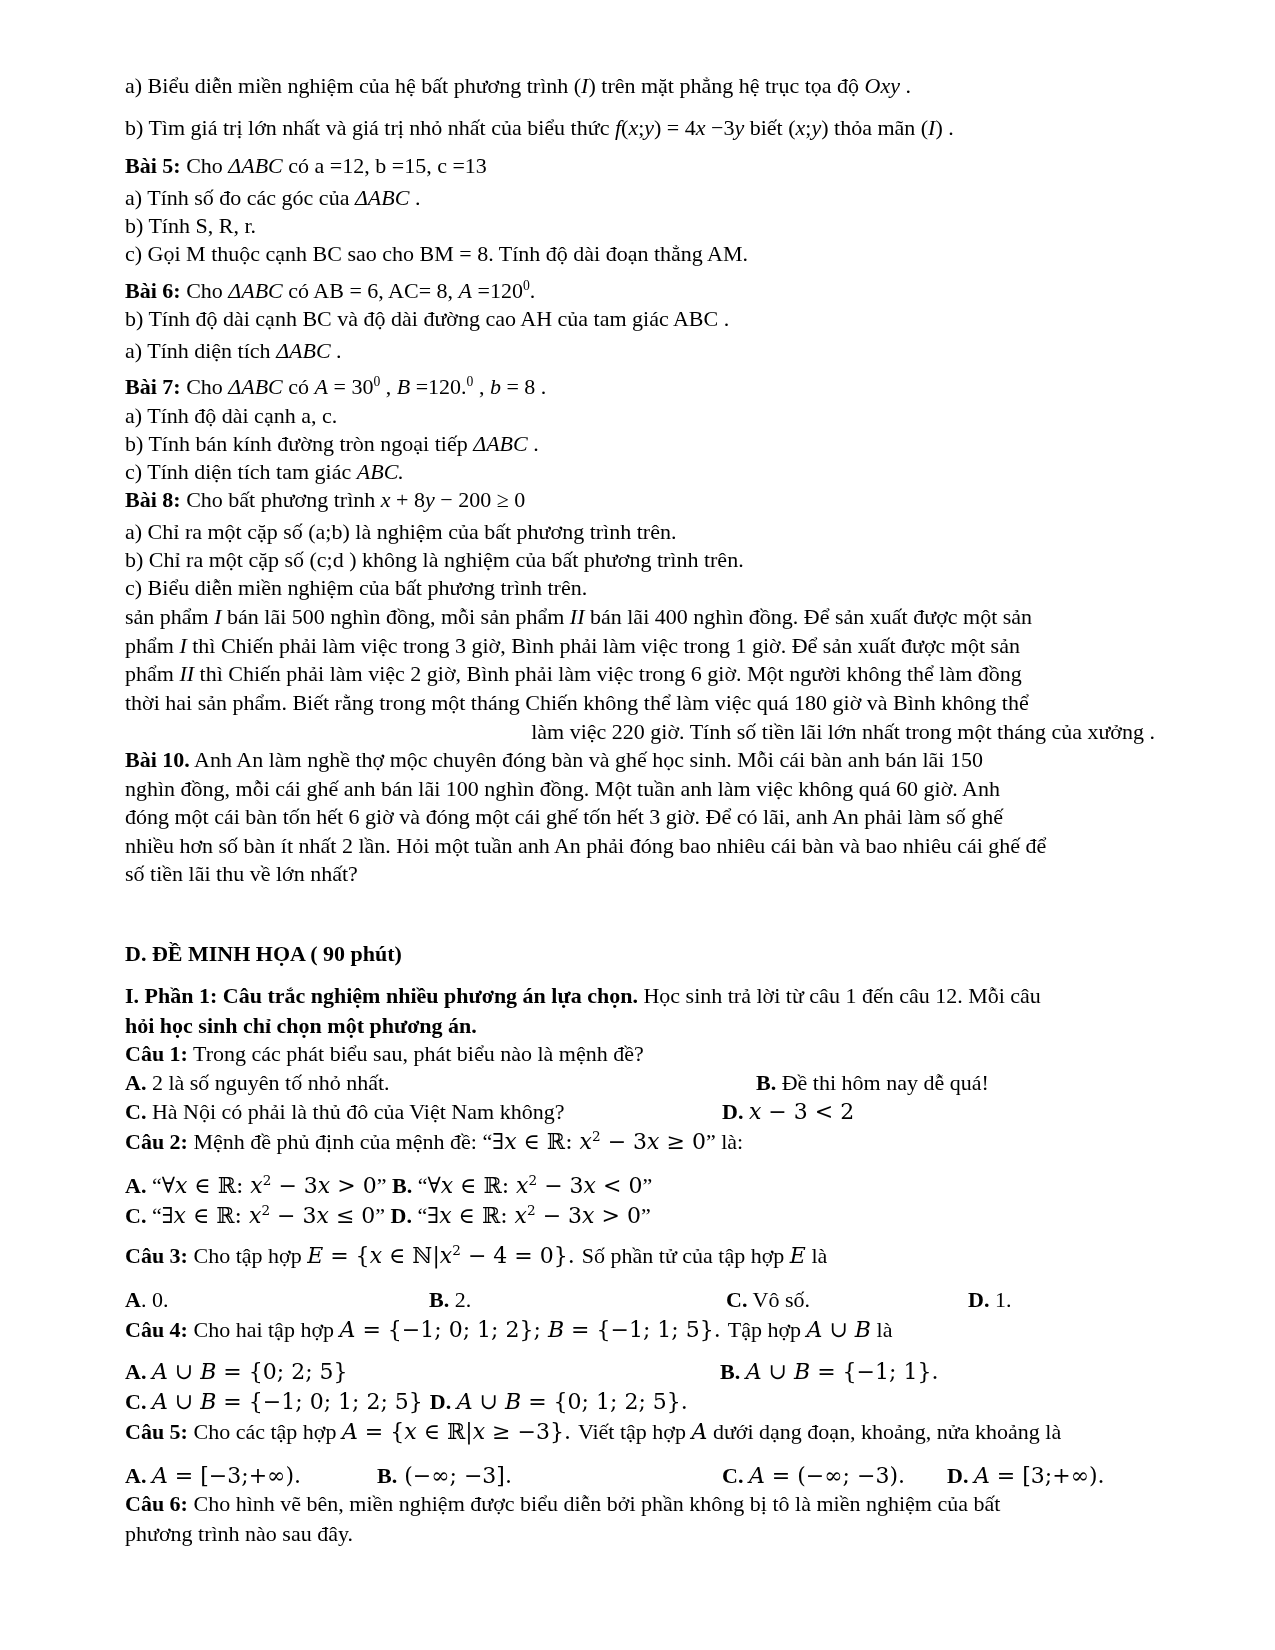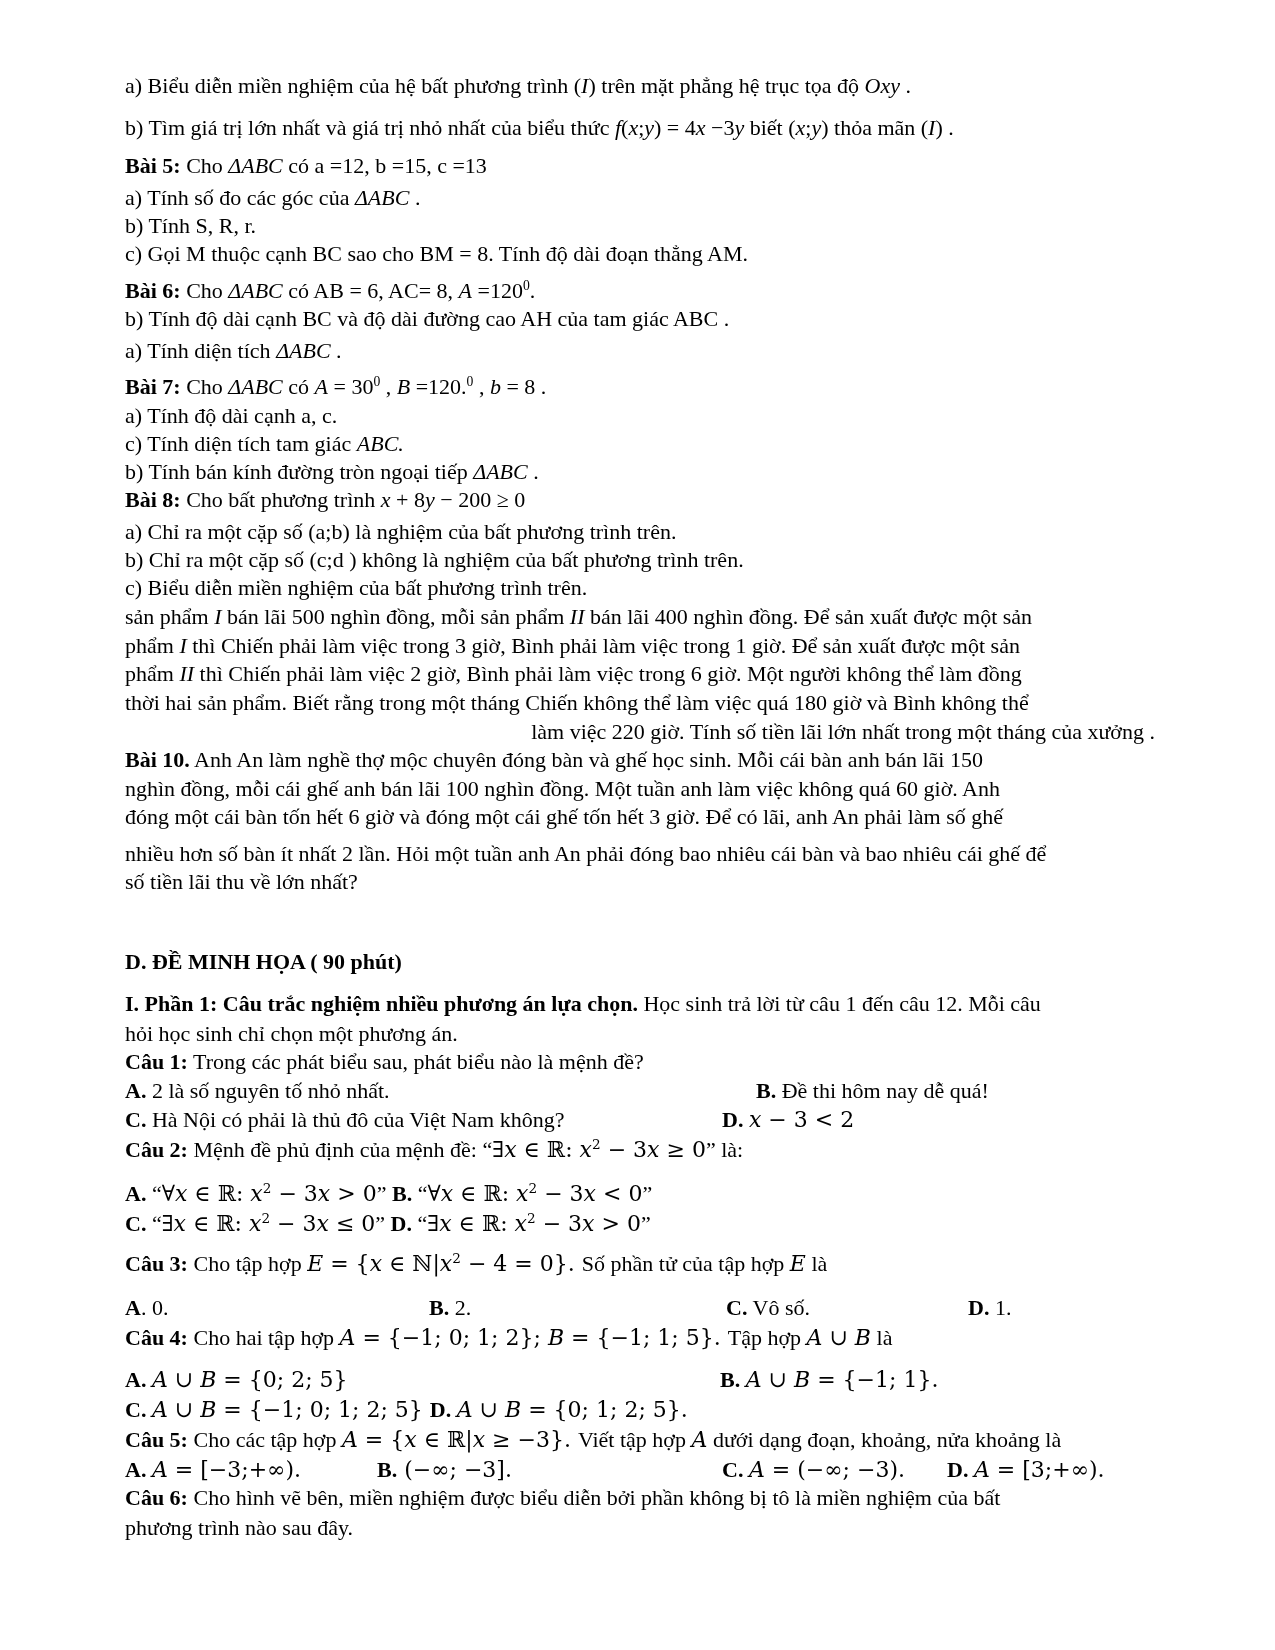--- a/index.html
+++ b/index.html
@@ -29,39 +29,39 @@
       <div class="line" style="margin-top: 14px;"><span>b) Tìm giá trị lớn nhất và giá trị nhỏ nhất của biểu thức </span><span class="i">f</span><span>(</span><span class="i">x</span><span>;</span><span class="i">y</span><span>) = 4</span><span class="i">x</span><span> −3</span><span class="i">y</span><span> biết (</span><span class="i">x</span><span>;</span><span class="i">y</span><span>) thỏa mãn (</span><span class="i">I</span><span>) .</span></div>
       <div class="line" style="margin-top: 10px;"><span class="b">Bài 5:</span><span> Cho </span><span class="i">ΔABC</span><span>  có a =12, b =15, c =13</span></div>
       <div class="line" style="margin-top: 4px;"><span>a) Tính số đo các góc của </span><span class="i">ΔABC</span><span> .</span></div>
       <div class="line"><span>b) Tính S, R, r.</span></div>
       <div class="line"><span>c) Gọi M thuộc cạnh BC sao cho BM = 8. Tính độ dài đoạn thẳng AM.</span></div>
       <div class="line" style="margin-top: 9px;"><span class="b">Bài 6:</span><span> Cho </span><span class="i">ΔABC</span><span>  có AB = 6, AC= 8,  </span><span class="i">A</span><span> =120</span><sup>0</sup><span>.</span></div>
       <div class="line"><span>b) Tính độ dài cạnh BC và độ dài đường cao AH của tam giác ABC .</span></div>
       <div class="line" style="margin-top: 4px;"><span>a) Tính diện tích </span><span class="i">ΔABC</span><span> .</span></div>
       <div class="line" style="margin-top: 8px;"><span class="b">Bài 7:</span><span> Cho </span><span class="i">ΔABC</span><span>  có </span><span class="i">A</span><span> = 30</span><sup>0</sup><span> , </span><span class="i">B</span><span> =120.</span><sup>0</sup><span> , </span><span class="i">b</span><span> = 8 .</span></div>
       <div class="line" style="margin-top: 1px;"><span>a) Tính độ dài cạnh a, c.</span></div>
+      <div class="line"><span>b) Tính bán kính đường tròn ngoại tiếp </span><span class="i">ΔABC</span><span> .</span></div>
       <div class="line"><span>c) Tính diện tích tam giác </span><span class="i">ABC.</span></div>
-      <div class="line"><span>b) Tính bán kính đường tròn ngoại tiếp </span><span class="i">ΔABC</span><span> .</span></div>
       <div class="line"><span class="b">Bài 8:</span><span> Cho bất phương trình  </span><span class="i">x</span><span> + 8</span><span class="i">y</span><span> − 200 ≥ 0</span></div>
       <div class="line" style="margin-top: 4px;"><span>a) Chỉ ra một cặp số (a;b) là  nghiệm của bất phương trình trên.</span></div>
       <div class="line"><span>b) Chỉ ra một cặp số (c;d ) không là nghiệm của bất phương trình trên.</span></div>
       <div class="line"><span>c) Biểu diễn miền nghiệm của bất phương trình trên.</span></div>
       <div class="line" style="margin-top: 1px;"><span>sản phẩm </span><span class="i">I</span><span> bán lãi 500 nghìn đồng, mỗi sản phẩm </span><span class="i">II</span><span> bán lãi 400 nghìn đồng. Để sản xuất được một sản</span></div>
       <div class="line" style="margin-top: 1px;"><span>phẩm </span><span class="i">I</span><span> thì Chiến phải làm việc trong 3 giờ, Bình phải làm việc trong 1 giờ. Để sản xuất được một sản</span></div>
       <div class="line"><span>phẩm </span><span class="i">II</span><span> thì Chiến phải làm việc 2 giờ, Bình phải làm việc trong 6 giờ. Một người không thể làm đồng</span></div>
       <div class="line" style="margin-top: 1px;"><span>thời hai sản phẩm. Biết rằng trong một tháng Chiến không thể làm việc quá 180 giờ và Bình không thể</span></div>
       <div class="line" style="margin-top: 1px; text-align: right;"><span>làm việc 220 giờ. Tính số tiền lãi lớn nhất trong một tháng của xưởng .</span></div>
       <div class="line"><span class="b">Bài 10.</span><span> Anh An làm nghề thợ mộc chuyên đóng bàn và ghế học sinh. Mỗi cái  bàn anh bán lãi  150</span></div>
       <div class="line" style="margin-top: 1px;"><span>nghìn đồng, mỗi cái ghế anh bán lãi  100  nghìn đồng. Một tuần anh làm việc không quá  60  giờ. Anh</span></div>
       <div class="line"><span>đóng một cái bàn tốn hết 6 giờ và đóng một cái ghế tốn hết 3 giờ. Để có lãi, anh An phải làm số ghế</span></div>
-      <div class="line" style="margin-top: 9px;"><span>nhiều hơn số bàn ít nhất 2 lần. Hỏi một tuần anh An phải đóng bao nhiêu cái bàn và bao nhiêu cái ghế để</span></div>
+      <div class="line" style="margin-top: 1px;"><span>nhiều hơn số bàn ít nhất 2 lần. Hỏi một tuần anh An phải đóng bao nhiêu cái bàn và bao nhiêu cái ghế để</span></div>
       <div class="line"><span>số tiền lãi thu về lớn nhất?</span></div>
       <div class="line" style="margin-top: 52px;"><span class="b">D. ĐỀ MINH HỌA ( 90 phút)</span></div>
       <div class="line" style="margin-top: 14px;"><span class="b">I. Phần 1: Câu trắc nghiệm nhiều phương án lựa chọn.</span><span> Học sinh trả lời từ câu 1 đến câu 12. Mỗi câu</span></div>
-      <div class="line" style="margin-top: 2px;"><span>hỏi học sinh chỉ chọn một phương án.</span></div>
+      <div class="line" style="margin-top: 2px; font-weight: bold;"><span>hỏi học sinh chỉ chọn một phương án.</span></div>
       <div class="line"><span class="b">Câu 1:</span><span> Trong các phát biểu sau, phát biểu nào là mệnh đề?</span></div>
       <div class="line" style="margin-top: 1px;">
         <span class="col" style="left: 0px;"><span class="b">A.</span><span>  2 là số nguyên tố nhỏ nhất.</span></span>
         <span class="col" style="left: 631px; text-align: right;"><span class="b">B.</span><span> Đề thi hôm nay dễ quá!</span></span>
       </div>
       <div class="line" style="margin-top: 1px;">
         <span class="col" style="left: 0px;"><span class="b">C.</span><span> Hà Nội có phải là thủ đô của Việt Nam không?</span></span>
         <span class="col" style="left: 597px;"><span class="b">D.</span><span> </span><span class="i m">x</span><span class="m"> − 3 &lt; 2</span></span>
       </div>
       <div class="line" style="margin-top: 2px;"><span class="b">Câu 2:</span><span> Mệnh đề phủ định của mệnh đề: “</span><span class="m">∃</span><span class="i m">x</span><span class="m"> ∈ ℝ: </span><span class="i m">x</span><sup class="m">2</sup><span class="m"> − 3</span><span class="i m">x</span><span class="m"> ≥ 0</span><span>” là:</span></div>
@@ -74,21 +74,21 @@
         <span class="col" style="left: 601px;"><span class="b">C.</span><span> Vô số.</span></span>
         <span class="col" style="left: 843px;"><span class="b">D.</span><span> 1.</span></span>
       </div>
       <div class="line" style="margin-top: 2px;"><span class="b">Câu 4:</span><span> Cho hai tập hợp </span><span class="i m">A</span><span class="m"> = {−1; 0; 1; 2}; </span><span class="i m">B</span><span class="m"> = {−1; 1; 5}. </span><span>Tập hợp </span><span class="i m">A</span><span class="m"> ∪ </span><span class="i m">B</span><span> là</span></div>
       <div class="line" style="margin-top: 14px;">
         <span class="col" style="left: 0px;"><span class="b">A.</span><span> </span><span class="i m">A</span><span class="m"> ∪ </span><span class="i m">B</span><span class="m"> = {0; 2; 5}</span></span>
         <span class="col" style="left: 595px;"><span class="b">B.</span><span> </span><span class="i m">A</span><span class="m"> ∪ </span><span class="i m">B</span><span class="m"> = {−1; 1}.</span></span>
       </div>
       <div class="line" style="margin-top: 2px;"><span class="b">C.</span><span> </span><span class="i m">A</span><span class="m"> ∪ </span><span class="i m">B</span><span class="m"> = {−1; 0; 1; 2; 5} </span><span class="b">D.</span><span> </span><span class="i m">A</span><span class="m"> ∪ </span><span class="i m">B</span><span class="m"> = {0; 1; 2; 5}.</span></div>
       <div class="line" style="margin-top: 2px;"><span class="b">Câu 5:</span><span> Cho các tập hợp </span><span class="i m">A</span><span class="m"> = {</span><span class="i m">x</span><span class="m"> ∈ ℝ|</span><span class="i m">x</span><span class="m"> ≥ −3}. </span><span>Viết tập hợp </span><span class="i m">A</span><span> dưới dạng đoạn, khoảng, nửa khoảng là</span></div>
-      <div class="line" style="margin-top: 2px;">
+      <div class="line" style="margin-top: 16px;">
         <span class="col" style="left: 0px;"><span class="b">A.</span><span> </span><span class="i m">A</span><span class="m"> = [−3;+∞).</span></span>
         <span class="col" style="left: 252px;"><span class="b">B.</span><span class="m"> (−∞; −3].</span></span>
         <span class="col" style="left: 597px;"><span class="b">C.</span><span> </span><span class="i m">A</span><span class="m"> = (−∞; −3).</span></span>
         <span class="col" style="left: 822px;"><span class="b">D.</span><span> </span><span class="i m">A</span><span class="m"> = [3;+∞).</span></span>
       </div>
       <div class="line"><span class="b">Câu 6:</span><span> Cho hình vẽ bên, miền nghiệm được biểu diễn bởi phần không bị tô là miền nghiệm của bất</span></div>
       <div class="line" style="margin-top: 2px;"><span>phương trình nào sau đây.</span></div>
     </div>
 </main>
 

